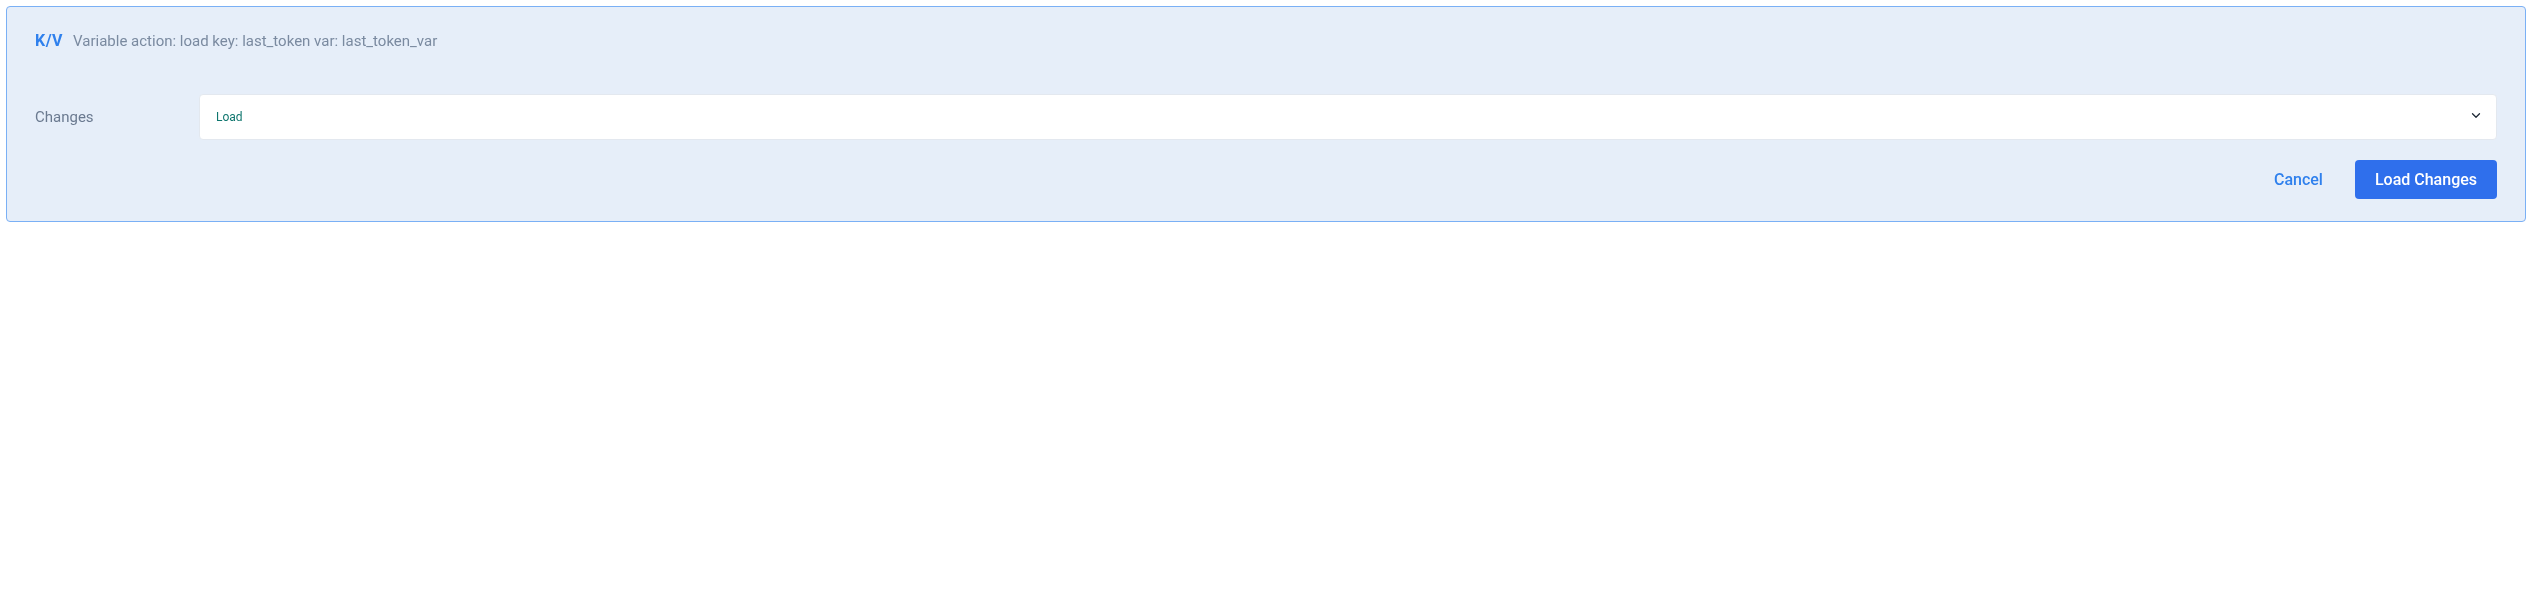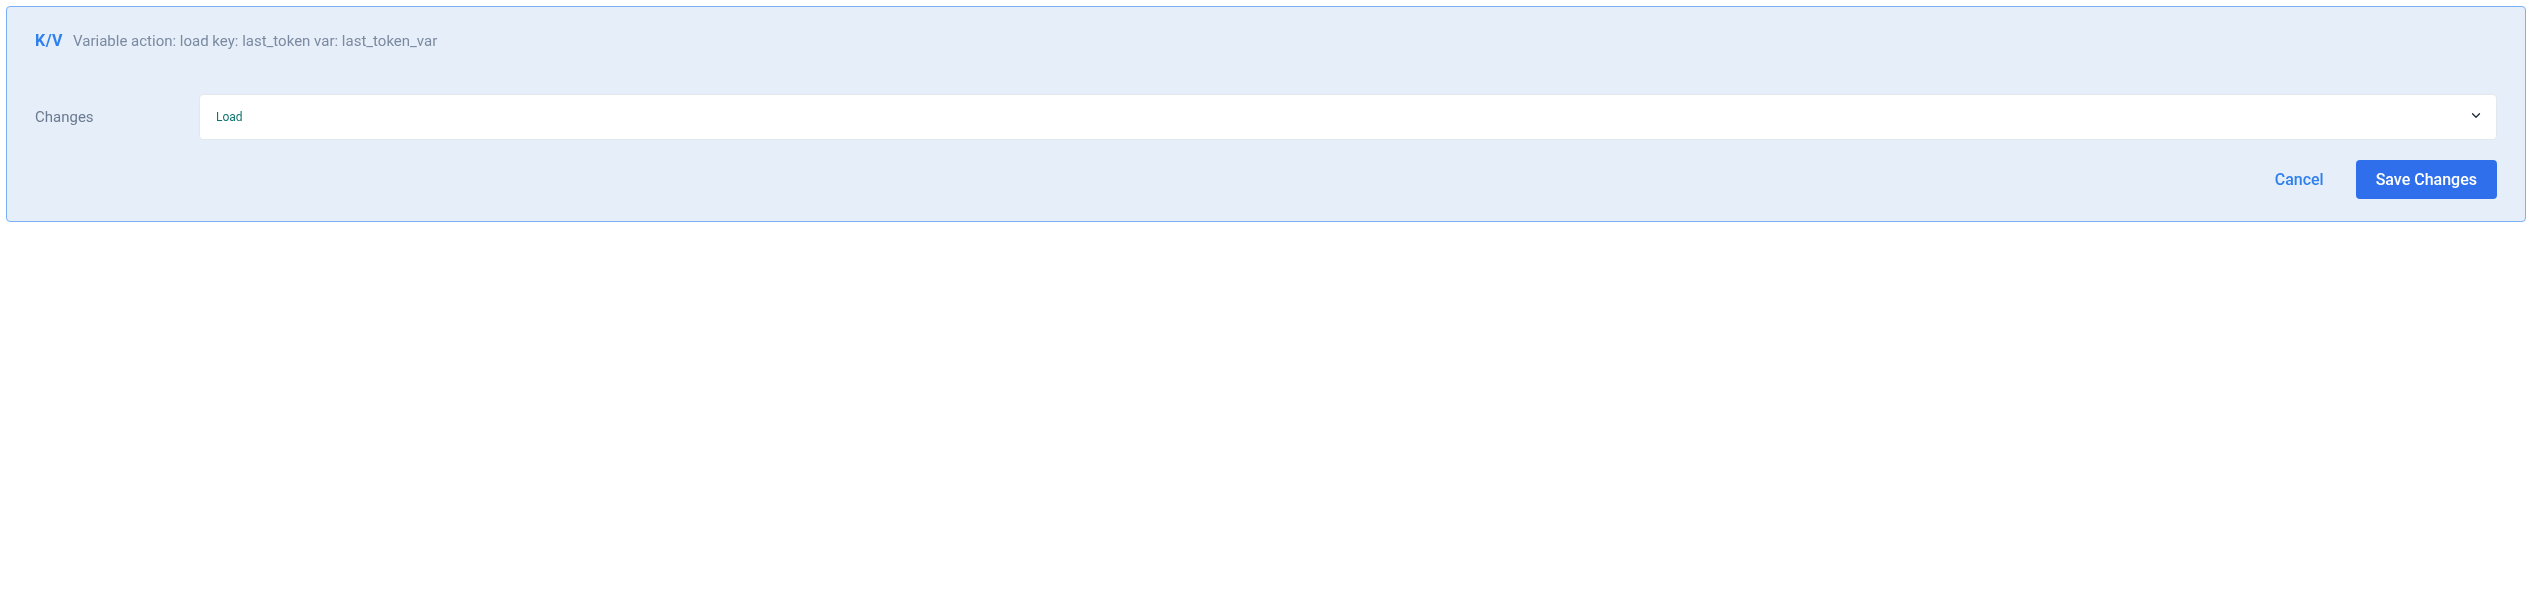--- a/index.html
+++ b/index.html
@@ -124,16 +124,16 @@
             <polyline points="6 9 12 15 18 9"></polyline>
           </svg>
       </span>
     </div>
   </div>
 
 
 
   <div class="actions-row">
     <button class="btn-cancel">Cancel</button>
-    <button class="btn-primary">Save Changes</button>
+    <button class="btn-primary">Load Changes</button>
   </div>
 
 </div>
 
 </body></html>

